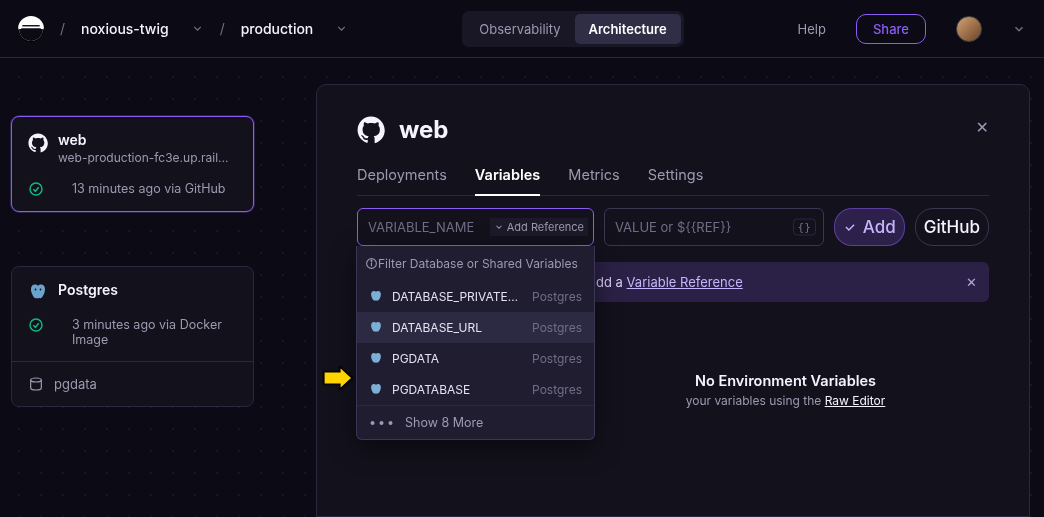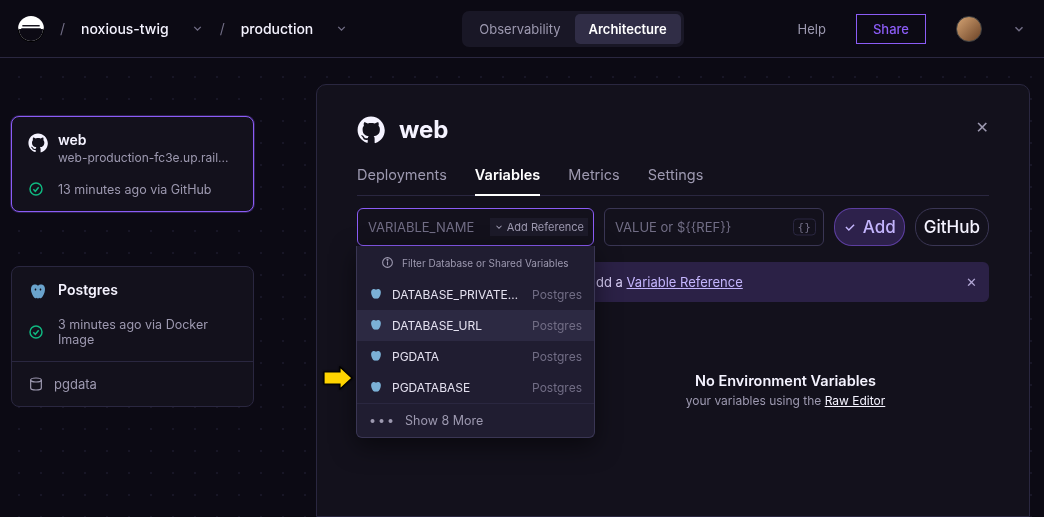--- a/index.html
+++ b/index.html
@@ -23,36 +23,36 @@
   .logo{width:26px;height:26px;border-radius:50%;background:linear-gradient(180deg,#fff 45%,#000 55%);display:flex;align-items:center;justify-content:center;flex-shrink:0}
   .logo svg{width:26px;height:26px}
   .crumb-sep{color:var(--text-dimmer);margin:0 6px}
   .crumb{color:var(--text);font-weight:500;display:flex;align-items:center;gap:22px}
   .chev{color:var(--text-dimmer)}
   .top-seg{margin-left:auto;margin-right:auto;display:flex;background:rgba(45,42,65,.4);border-radius:7px;padding:3px}
   .seg-btn{padding:7px 14px;border-radius:5px;font-size:13px;color:var(--text-dim);cursor:pointer}
   .seg-btn.active{background:#302d46;color:#fff;font-weight:600}
   .top-right{display:flex;align-items:center;gap:30px}
   .help{color:var(--text-dim);font-size:13px}
-  .share-btn{border:1px solid var(--purple);color:var(--purple);background:transparent;padding:6px 16px;border-radius:0;font-size:13px;font-weight:500}
+  .share-btn{border:1px solid var(--purple);color:var(--purple);background:transparent;padding:6px 16px;border-radius:10px;font-size:13px;font-weight:500}
   .avatar{width:26px;height:26px;border-radius:50%;background:linear-gradient(135deg,#d4a373,#6b4226);border:1px solid #444}
   
   
   .canvas-dots{position:absolute;top:58px;left:0;right:0;bottom:0;
     background-image:radial-gradient(circle,#2a2740 1px,transparent 1px);
     background-size:22px 22px;background-position:8px 8px;opacity:.4}
 
   
   .card{position:absolute;width:243px;background:var(--panel);border:1px solid var(--border);border-radius:8px;padding:14px 16px}
   .card.selected{border-color:var(--purple);box-shadow:0 0 0 1px rgba(139,92,246,.25)}
   .card-h{display:flex;align-items:flex-start;gap:10px;margin-bottom:16px}
   .card-icon{width:20px;height:20px;flex-shrink:0;color:var(--text);margin-top:2px}
   .card-title{font-weight:600;font-size:14px}
   .card-sub{font-size:12px;color:var(--text-dim);margin-top:2px;white-space:nowrap;overflow:hidden;text-overflow:ellipsis;max-width:180px}
-  .card-status{display:flex;align-items:center;gap:14px;font-size:12.5px;color:var(--text-dim)}
+  .card-status{display:flex;align-items:flex-start;gap:28px;font-size:12.5px;color:var(--text-dim)}
   .stat-icon{color:var(--green);width:16px;height:16px;flex-shrink:0}
   .divider{height:1px;background:var(--border);margin:14px -16px}
   .vol-row{display:flex;align-items:center;gap:10px;font-size:13px;color:var(--text-dim)}
 
   
   .slide{position:absolute;top:84px;left:316px;right:14px;bottom:0;background:var(--panel);border:1px solid var(--border);border-top-left-radius:10px;border-top-right-radius:10px;padding:30px 40px 0;overflow:hidden}
   .slide-head{display:flex;align-items:center;gap:14px;position:relative}
   .slide-title{font-size:24px;font-weight:700}
   .close-x{position:absolute;right:0;top:2px;color:var(--text-dim);cursor:pointer;font-size:16px}
   .tabs{display:flex;gap:28px;margin-top:22px;border-bottom:1px solid var(--border)}
@@ -69,21 +69,21 @@
   .val-group{flex:1;position:relative}
   .val-inp{width:100%;background:transparent;border:1px solid var(--border-light);border-radius:6px;padding:8px 34px 8px 10px;color:var(--text);font-size:13px;outline:none;height:38px}
   .val-inp::placeholder{color:var(--text-dimmer)}
   .brace-chip{position:absolute;right:8px;top:50%;transform:translateY(-50%);font-size:11px;color:var(--text-dimmer);border:1px solid var(--border);border-radius:4px;padding:1px 4px;font-family:monospace}
   .btn{border-radius:18px;padding:0 8px;height:38px;font-size:17px;font-weight:500;cursor:pointer;display:flex;align-items:center;gap:6px}
   .btn-add{background:var(--purple-bg);border:1px solid rgba(139,92,246,.5);color:#c4b5fd}
   .btn-cancel{background:transparent;border:1px solid var(--border-light);color:var(--text)}
 
   
   .dropdown{position:absolute;top:38px;left:-1px;width:239px;background:#201d31;border:1px solid var(--border-light);border-radius:0 0 6px 6px;z-index:20;box-shadow:0 8px 24px rgba(0,0,0,.5);border-top:none}
-  .dd-filter{display:flex;align-items:center;gap:8px;padding:10px 24px;font-size:10px;color:var(--text-dim)}
+  .dd-filter{display:flex;align-items:center;padding:10px 8px;font-size:12px;color:var(--text-dim)}
   .dd-item{display:flex;align-items:center;gap:9px;padding:8px 12px;font-size:12px;cursor:pointer;font-family:ui-monospace,Menlo,monospace}
   .dd-item .nm{flex:1;color:#e4e1f0;white-space:nowrap;overflow:hidden;text-overflow:ellipsis}
   .dd-item .src{color:var(--text-dimmer);font-family:Inter,system-ui}
   .dd-item.hov{background:#2c2942}
   .dd-more{display:flex;align-items:center;gap:9px;padding:9px 12px;font-size:12.5px;color:var(--text-dim);border-top:1px solid var(--border);cursor:pointer}
   .pg-icon{width:14px;height:14px;color:#7bb0d6;flex-shrink:0}
 
   
   .banner{margin-top:16px;background:rgba(88,62,150,.35);border-radius:6px;padding:12px 14px;display:flex;align-items:center;font-size:13px;color:#d7cdf5;position:relative}
   .banner a{color:#c4b5fd;text-decoration:underline}

